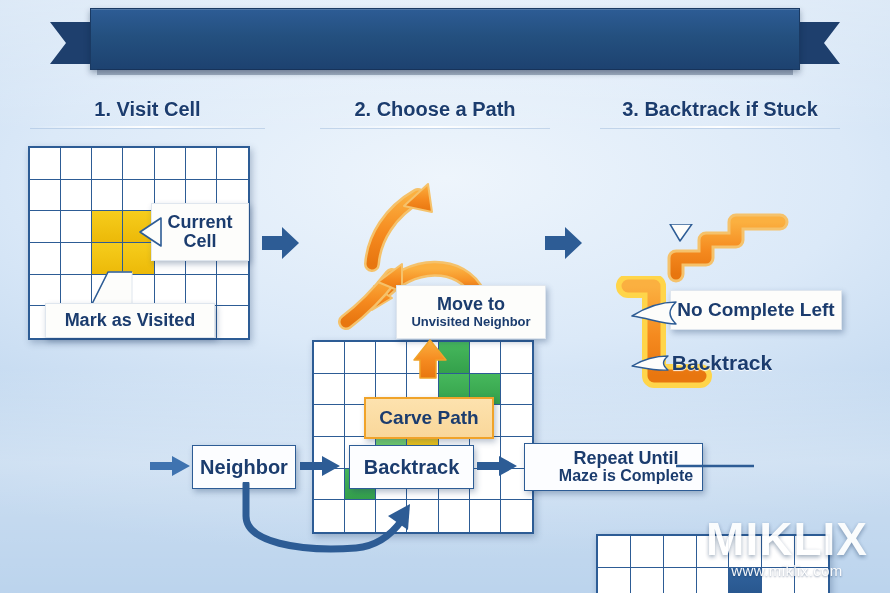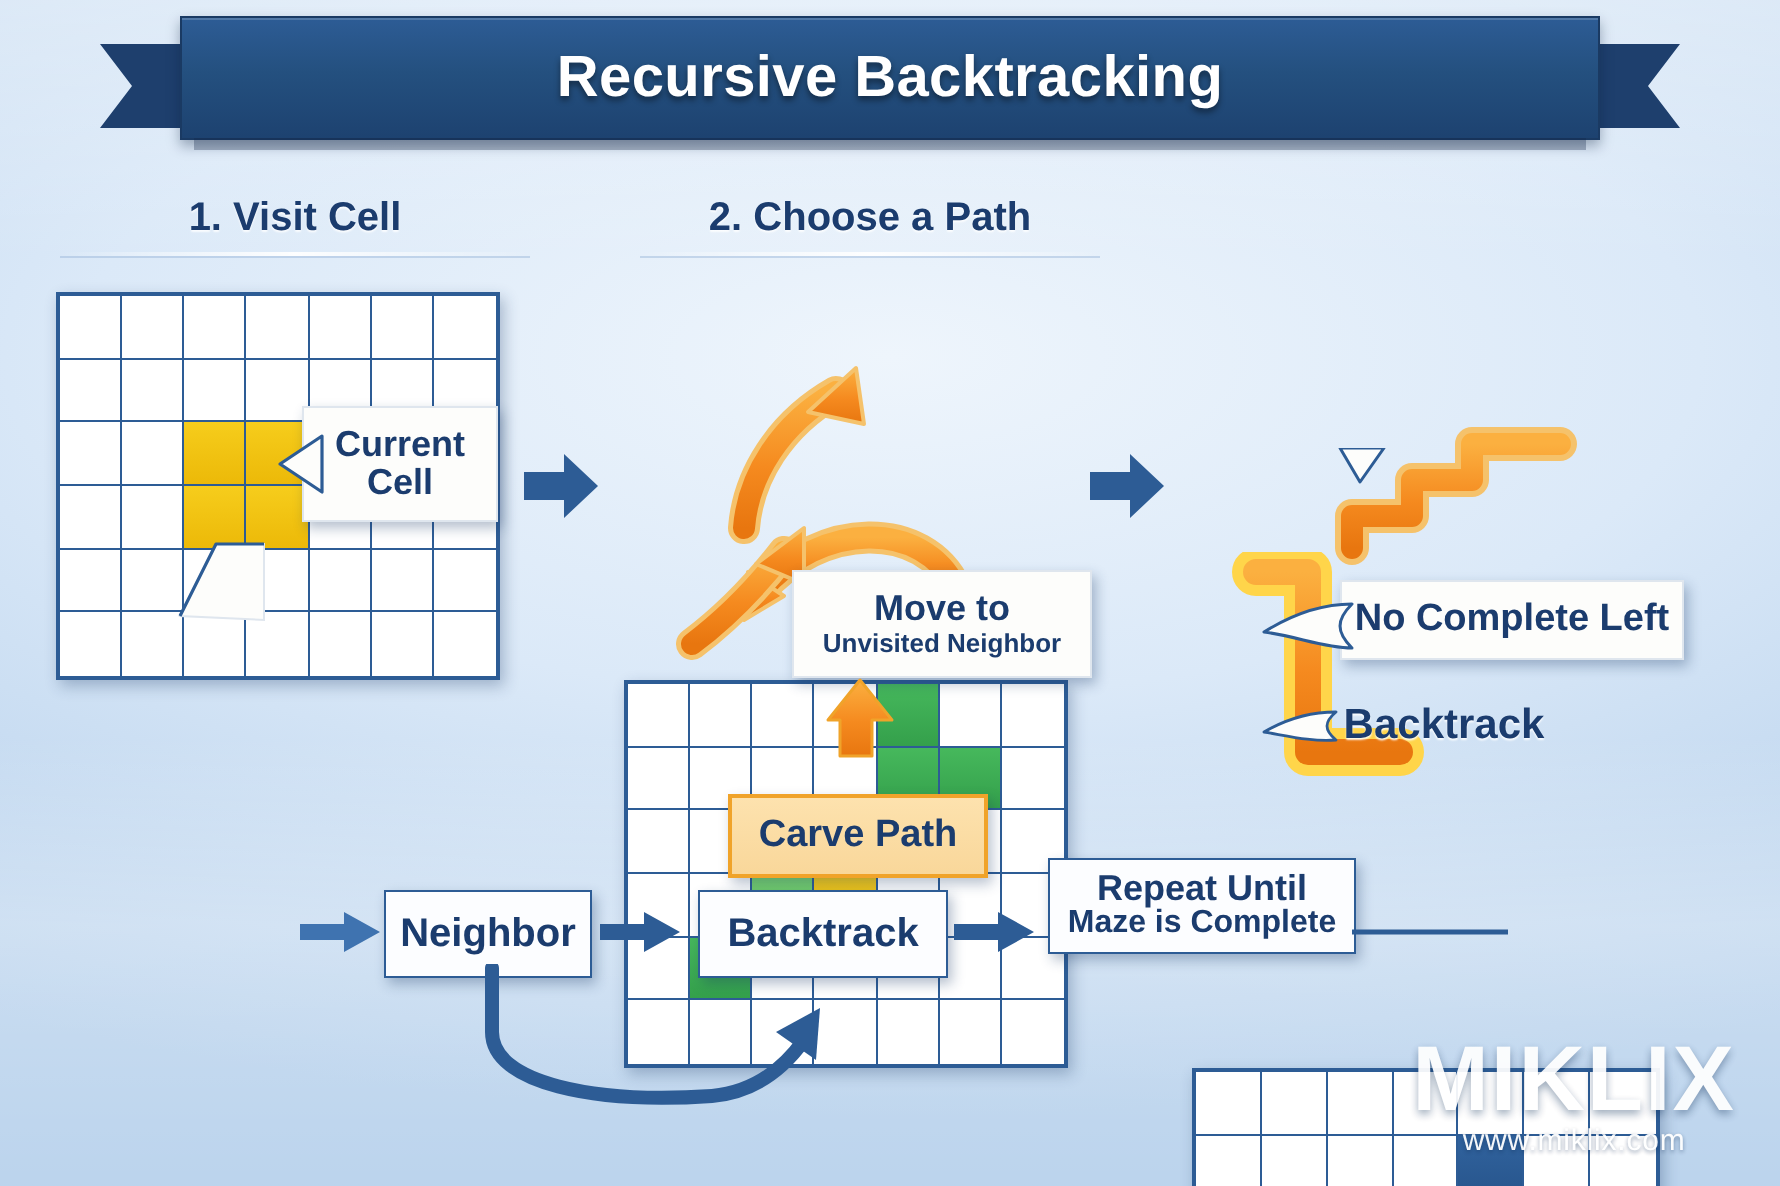--- a/index.html
+++ b/index.html
@@ -117,21 +117,20 @@
 </style>
 </head>
 <body>
 
 <div id="stage">
 
   <div class="banner">
     <div class="ribbon-tail l"></div>
     <div class="ribbon-tail r"></div>
     <div class="ribbon-main">
-      <span class="title-txt t-white">Recursive Backtracking </span>
     </div>
   </div>
 
   <div class="panel" style="left:20px;top:98px;width:255px;">
     <div class="panel-head">1. Visit Cell</div>
     <div class="panel-head-rule"></div>
   </div>
 
   <div class="grid" id="grid1" style="left:28px;top:146px;width:218px;height:190px;grid-template-columns:repeat(7,1fr);grid-template-rows:repeat(6,1fr);">
       <div class="cell"></div>
@@ -183,20 +182,23 @@
     <span>Cell</span>
   </div>
   <svg class="abs" style="left:136px;top:216px;" width="26" height="32">
     <path d="M25,2 L4,16 L25,30 Z" fill="#fdfdfb" stroke="#2d5c95" stroke-width="1.6" stroke-linejoin="round"></path>
   </svg>
 
   <svg class="abs" style="left:86px;top:262px;" width="60" height="50">
     <path d="M46,48 L46,10 L22,10 L4,46 Z" fill="#fdfdfb" stroke="#dfe6ee" stroke-width="1"></path>
     <path d="M46,10 L22,10 L4,46" fill="none" stroke="#2d5c95" stroke-width="1.6" stroke-linejoin="round"></path>
   </svg>
+  <div class="callout" style="left:45px;top:303px;width:168px;height:33px;font-size:18px;">
+    <span>Mark as Visited</span>
+  </div>
 
   <svg class="abs" style="left:262px;top:226px;" width="38" height="34">
     <path d="M0,10 L20,10 L20,1 L37,17 L20,33 L20,24 L0,24 Z" fill="#2d5c95"></path>
   </svg>
 
   <div class="panel" style="left:310px;top:98px;width:250px;">
     <div class="panel-head">2. Choose a Path</div>
     <div class="panel-head-rule"></div>
   </div>
 
@@ -282,20 +284,24 @@
     <path d="M18,2 L34,22 L24,22 L24,40 L8,40 L8,22 L2,22 Z" fill="url(#og)" stroke="#f0a32a" stroke-width="1.5" stroke-linejoin="round"></path>
   </svg>
   <div class="carve-box" style="left:364px;top:397px;width:126px;height:38px;">
     <span>Carve Path</span>
   </div>
 
   <svg class="abs" style="left:545px;top:226px;" width="38" height="34">
     <path d="M0,10 L20,10 L20,1 L37,17 L20,33 L20,24 L0,24 Z" fill="#2d5c95"></path>
   </svg>
 
+  <div class="panel" style="left:590px;top:98px;width:260px;">
+    <div class="panel-head">3. Backtrack if Stuck</div>
+    <div class="panel-head-rule"></div>
+  </div>
 
   <div class="grid" id="grid3" style="left:596px;top:146px;width:230px;height:190px;grid-template-columns:repeat(7,1fr);grid-template-rows:repeat(6,1fr);">
       <div class="cell"></div>
       <div class="cell"></div>
       <div class="cell"></div>
       <div class="cell"></div>
       <div class="cell"></div>
       <div class="cell"></div>
       <div class="cell last-col"></div>
       <div class="cell"></div>
@@ -348,21 +354,21 @@
   </svg>
 
   <div class="flowbox" style="left:349px;top:445px;width:123px;height:42px;font-size:20px;">
     <span>Backtrack</span>
   </div>
 
   <svg class="abs" style="left:477px;top:455px;" width="42" height="22">
     <path d="M0,7 L22,7 L22,1 L40,11 L22,21 L22,15 L0,15 Z" fill="#2d5c95"></path>
   </svg>
 
-  <div class="flowbox" style="left:524px;top:429px;width:152px;height:46px;">
+  <div class="flowbox" style="left:524px;top:443px;width:152px;height:46px;padding-left:25px;">
     <span style="font-size:18px;">Repeat Until</span>
     <span style="font-size:16px;">Maze is Complete</span>
   </div>
 
   <svg class="abs" style="left:676px;top:460px;" width="80" height="12">
     <path d="M0,6 L78,6" stroke="#2d5c95" stroke-width="2.4"></path>
   </svg>
 
   <svg class="abs" style="left:238px;top:482px;" width="200" height="78">
     <path d="M8,2 L8,34 C8,60 60,70 118,66 C140,64 154,52 164,38" fill="none" stroke="#2d5c95" stroke-width="7" stroke-linecap="round"></path>

